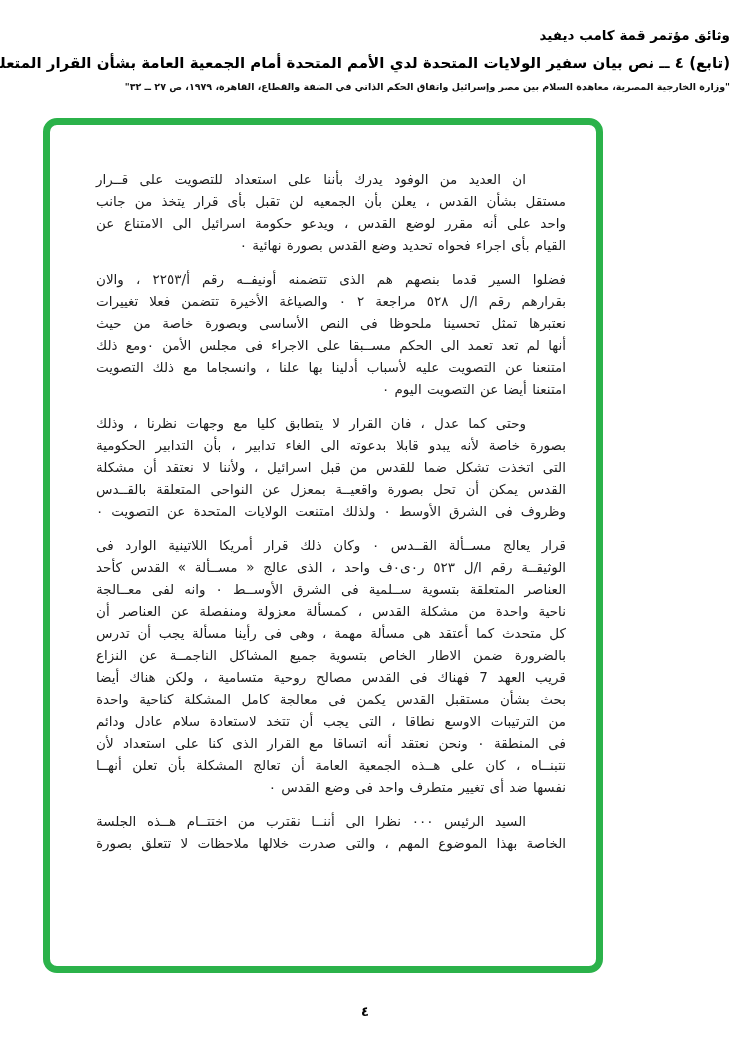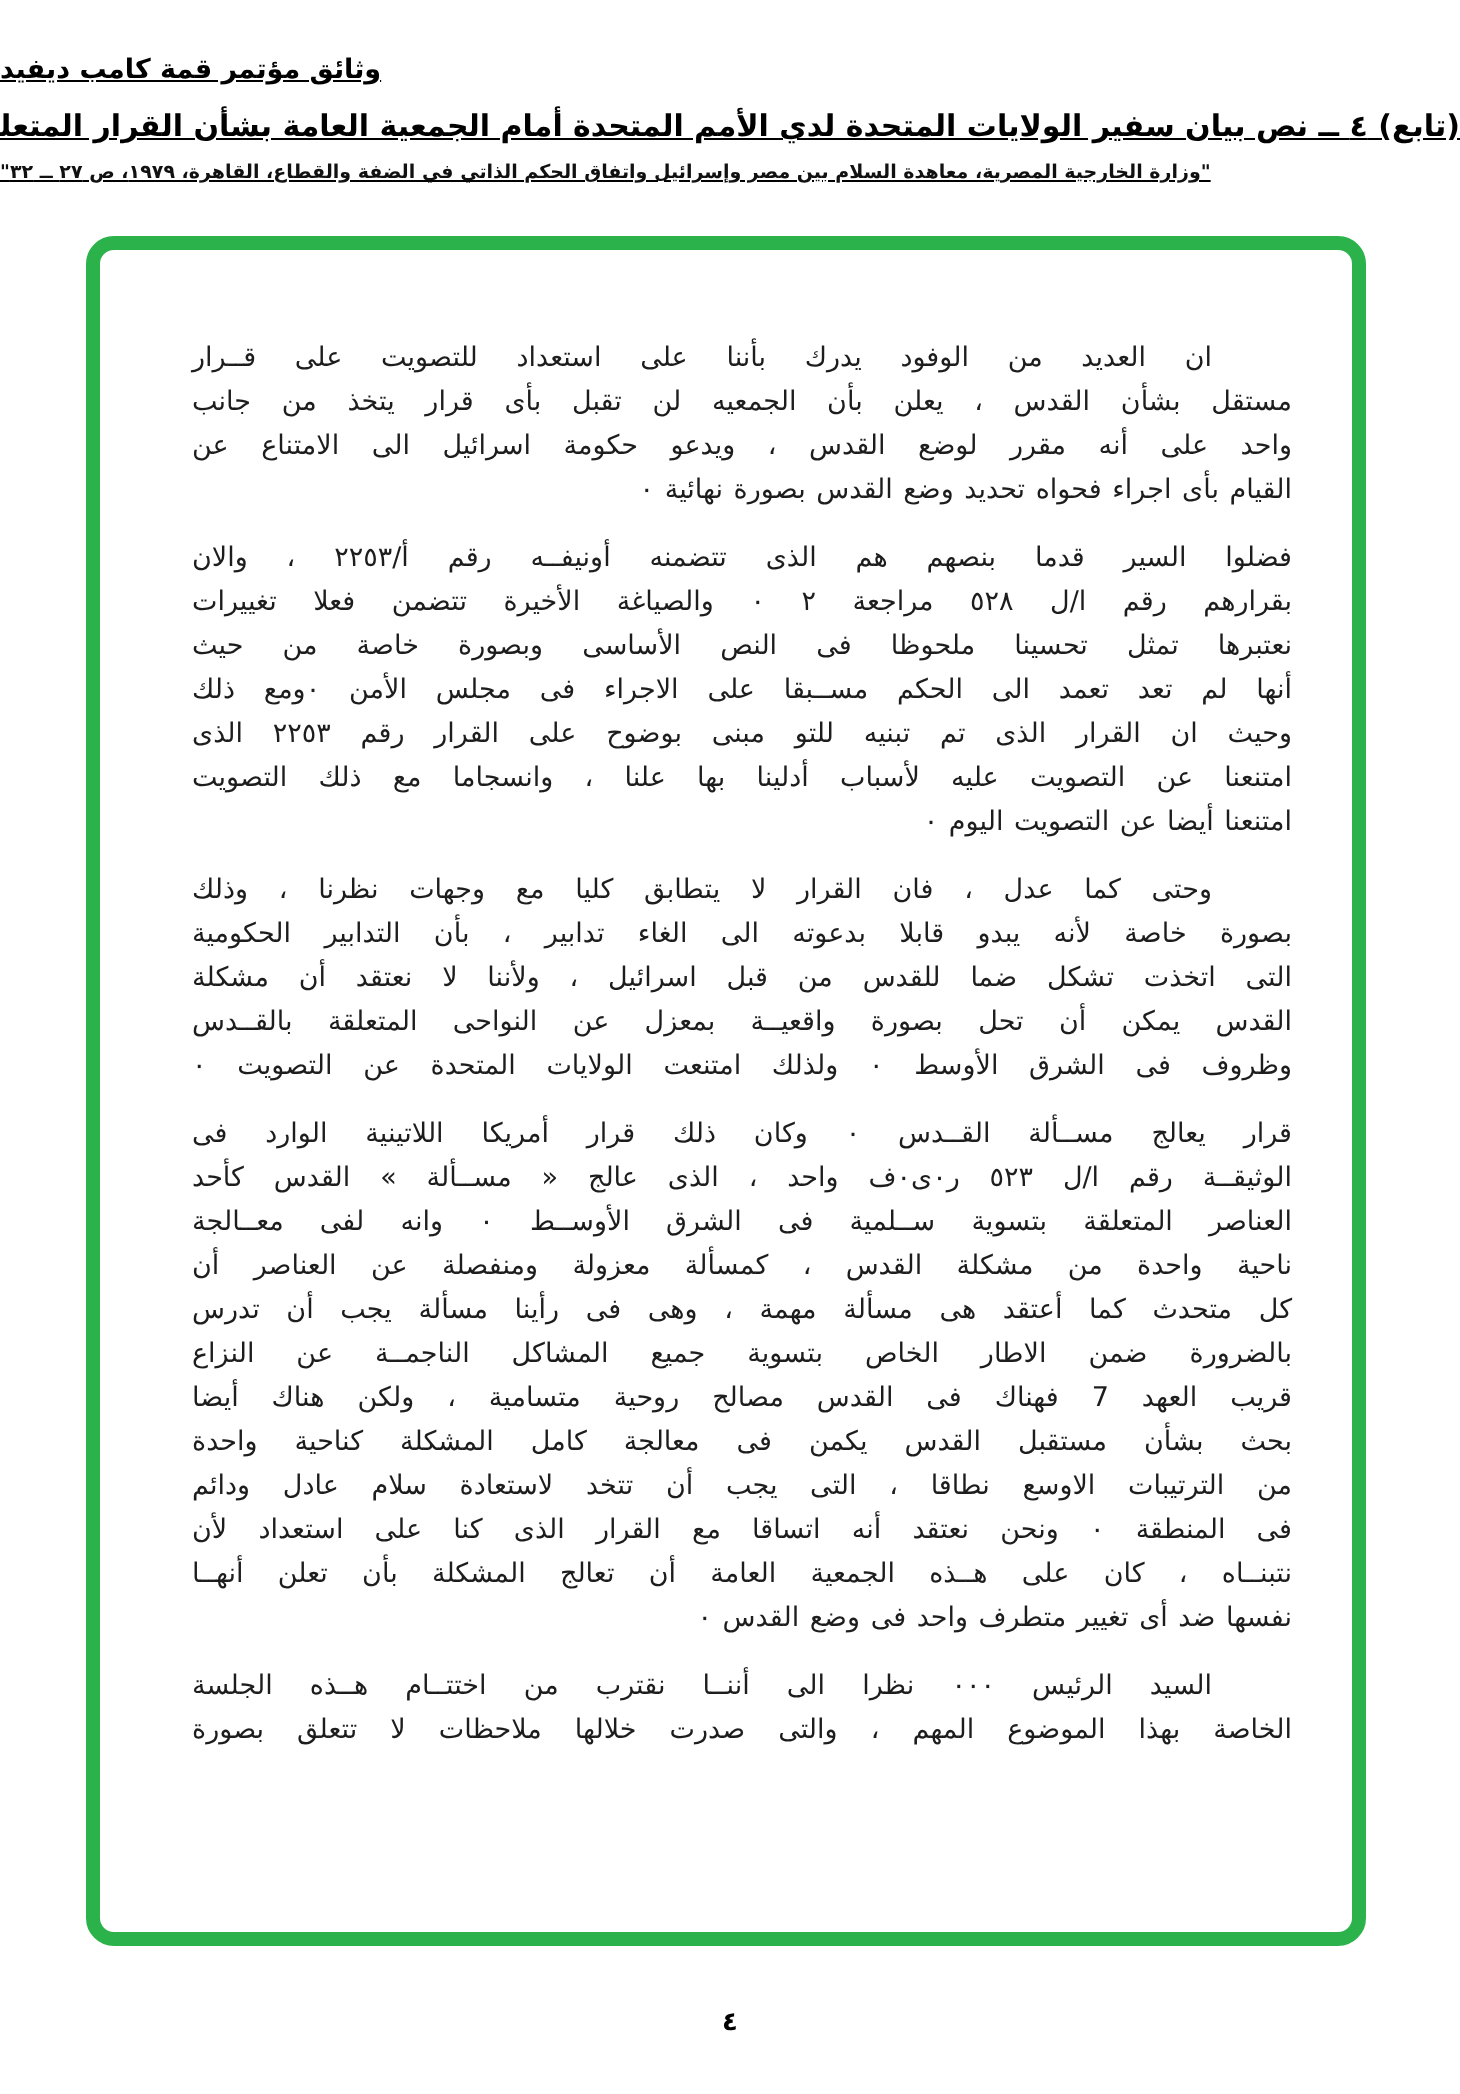--- a/index.html
+++ b/index.html
@@ -6,23 +6,22 @@
   body{
     width:730px;height:1047px;
     background:#ffffff;
     font-family:"DejaVu Sans",sans-serif;
     position:relative;
     direction:rtl;
     overflow:hidden;
   }
   .header{
     position:absolute;top:0;right:0;left:0;
-    text-align:left;
+    text-align:right;
     color:#000;
-    text-decoration:underline;
   }
   .collection-title{
     margin-top:27px;
     font-size:13.5px;
     font-weight:bold;
     letter-spacing:0;
   }
   .document-title{
     margin-top:11px;
     font-size:15px;
@@ -31,21 +30,21 @@
   }
   .source-line{
     margin-top:9px;
     font-size:9.5px;
     font-weight:bold;
     color:#111;
   }
   .green-box{
     position:absolute;
     left:43px;top:118px;
-    width:640px;height:855px;
+    width:560px;height:855px;
     box-sizing:border-box;
     border:7px solid #2bb24a;
     border-radius:14px;
     background:#ffffff;
   }
   .doc-body{
     position:absolute;
     top:43px;right:30px;left:46px;
     color:#1d1d1d;
     font-size:13.5px;
@@ -84,21 +83,20 @@
         <div class="line first">ان العديد من الوفود يدرك بأننا على استعداد للتصويت على قــرار</div>
         <div class="line">مستقل بشأن القدس ، يعلن بأن الجمعيه لن تقبل بأى قرار يتخذ من جانب</div>
         <div class="line">واحد على أنه مقرر لوضع القدس ، ويدعو حكومة اسرائيل الى الامتناع عن</div>
         <div class="line last">القيام بأى اجراء فحواه تحديد وضع القدس بصورة نهائية ٠</div>
       </div>
       <div class="para">
         <div class="line">فضلوا السير قدما بنصهم هم الذى تتضمنه أونيفــه رقم أ/٢٢٥٣ ، والان</div>
         <div class="line">بقرارهم رقم ا/ل ٥٢٨ مراجعة ٢ ٠ والصياغة الأخيرة تتضمن فعلا تغييرات</div>
         <div class="line">نعتبرها تمثل تحسينا ملحوظا فى النص الأساسى وبصورة خاصة من حيث</div>
         <div class="line">أنها لم تعد تعمد الى الحكم مســبقا على الاجراء فى مجلس الأمن ٠ومع ذلك</div>
-        <div class="line">وحيث ان القرار الذى تم تبنيه للتو مبنى بوضوح على القرار رقم ٢٢٥٣ الذى</div>
         <div class="line">امتنعنا عن التصويت عليه لأسباب أدلينا بها علنا ، وانسجاما مع ذلك التصويت</div>
         <div class="line last">امتنعنا أيضا عن التصويت اليوم ٠</div>
       </div>
       <div class="para">
         <div class="line first">وحتى كما عدل ، فان القرار لا يتطابق كليا مع وجهات نظرنا ، وذلك</div>
         <div class="line">بصورة خاصة لأنه يبدو قابلا بدعوته الى الغاء تدابير ، بأن التدابير الحكومية</div>
         <div class="line">التى اتخذت تشكل ضما للقدس من قبل اسرائيل ، ولأننا لا نعتقد أن مشكلة</div>
         <div class="line">القدس يمكن أن تحل بصورة واقعيــة بمعزل عن النواحى المتعلقة بالقــدس</div>
         <div class="line">وظروف فى الشرق الأوسط ٠ ولذلك امتنعت الولايات المتحدة عن التصويت ٠</div>
       </div>

